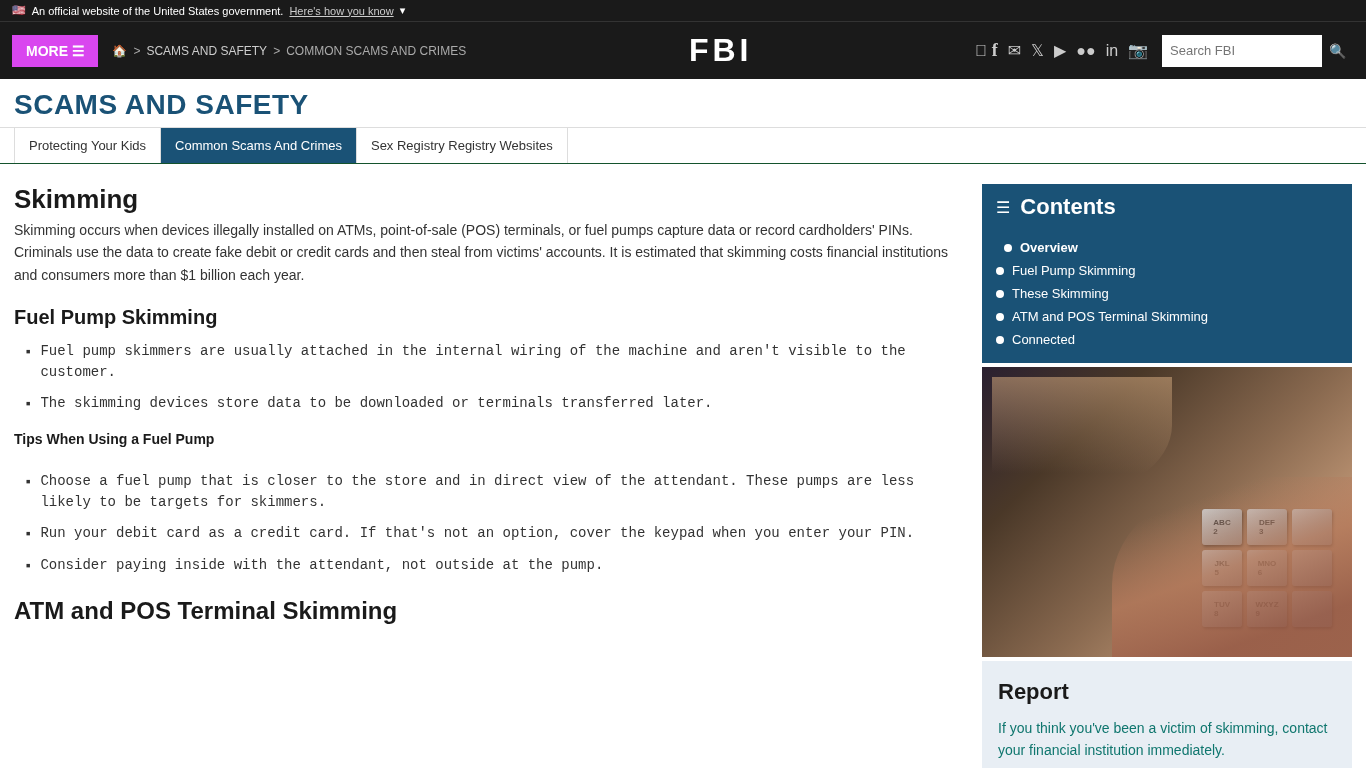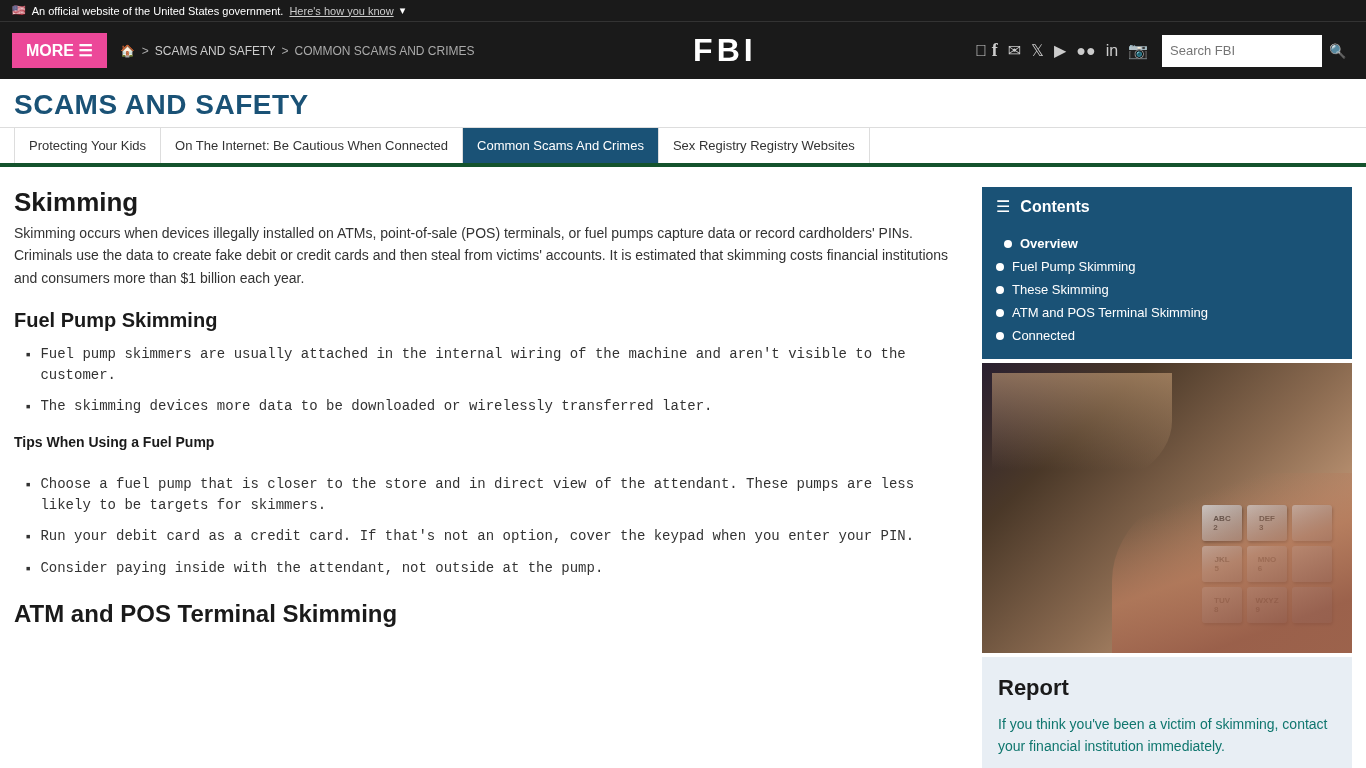--- a/index.html
+++ b/index.html
@@ -20,25 +20,25 @@
     
     .top-nav {
       background: #1a1a1a;
       display: flex;
       align-items: center;
       padding: 0 12px;
       height: 58px;
       border-top: 1px solid #333;
     }
     .more-btn {
-      background: #ec4899;
+      background: #d946ef;
       color: #fff;
       border: none;
       padding: 8px 14px;
-      font-size: 16px;
+      font-size: 14px;
       cursor: pointer;
       display: flex;
       align-items: center;
       gap: 6px;
       font-weight: bold;
       white-space: nowrap;
     }
     .breadcrumb {
       color: #ccc;
       font-size: 12px;
@@ -107,21 +107,21 @@
       color: #1a5276;
       font-size: 28px;
       font-weight: bold;
       letter-spacing: 0.5px;
     }
 
     
     .sub-tabs {
       display: flex;
       align-items: stretch;
-      border-bottom: 4px solid #14532d;
+      border-bottom: 1px solid #14532d;
       padding: 0 14px;
       background: #fff;
     }
     .sub-tab {
       padding: 10px 14px;
       font-size: 13px;
       cursor: pointer;
       color: #333;
       border: none;
       background: none;
@@ -216,21 +216,21 @@
       display: flex;
       align-items: center;
       padding: 10px 14px;
       gap: 10px;
     }
     .contents-header-icon {
       font-size: 16px;
       color: #fff;
     }
     .contents-title {
-      font-size: 16px;
+      font-size: 22px;
       font-weight: bold;
     }
     .contents-list {
       background: #1a5276;
       padding: 6px 14px 12px;
     }
     .contents-item {
       display: flex;
       align-items: center;
       gap: 8px;
@@ -331,38 +331,37 @@
     <button>🔍</button>
   </div>
 </nav>
 
 <div class="page-header">
   <div class="page-title">SCAMS AND SAFETY</div>
 </div>
 
 <div class="sub-tabs">
   <a class="sub-tab" href="#">Protecting Your Kids</a>
-  <a class="sub-tab" href="#">On The Internet: Be Cautious When Connected</a>
   <a class="sub-tab active" href="#">Common Scams And Crimes</a>
   <a class="sub-tab" href="#">Sex Registry Registry Websites</a>
 </div>
 
 <div class="main-content">
 
   <div class="content-left">
     <h1 class="section-title">Skimming</h1>
     <p class="intro-text">Skimming occurs when devices illegally installed on ATMs, point-of-sale (POS) terminals, or fuel pumps capture data or record cardholders' PINs. Criminals use the data to create fake debit or credit cards and then steal from victims' accounts. It is estimated that skimming costs financial institutions and consumers more than $1 billion each year.</p>
 
     <h2 class="sub-section">Fuel Pump Skimming</h2>
     <ul class="bullet-list">
       <li>
         <span>Fuel pump skimmers are usually attached in the internal wiring of the machine and aren't visible to the customer.</span>
       </li>
       <li>
-        <span>The skimming devices more data to be downloaded or wirelessly transferred later.</span>
+        <span>The skimming devices store data to be downloaded or terminals transferred later.</span>
       </li>
     </ul>
 
     <h3 class="tips-title">Tips When Using a Fuel Pump</h3>
     <ul class="bullet-list">
       <li>
         <span>Choose a fuel pump that is closer to the store and in direct view of the attendant. These pumps are less likely to be targets for skimmers.</span>
       </li>
       <li>
         <span>Run your debit card as a credit card. If that's not an option, cover the keypad when you enter your PIN.</span>

